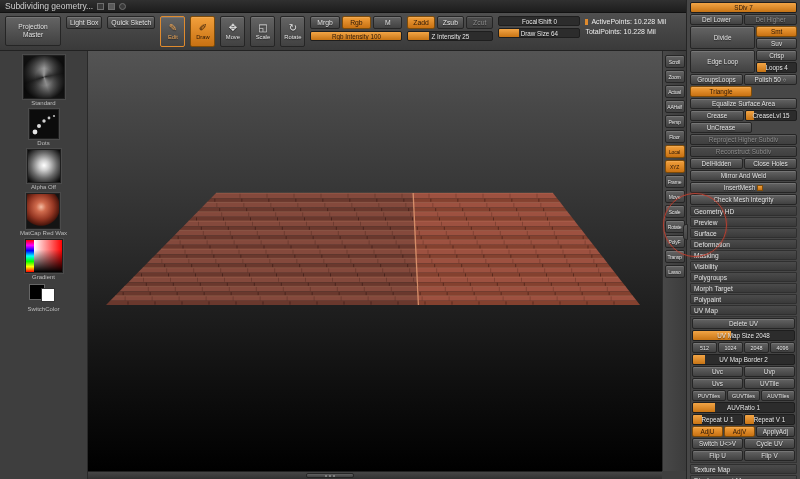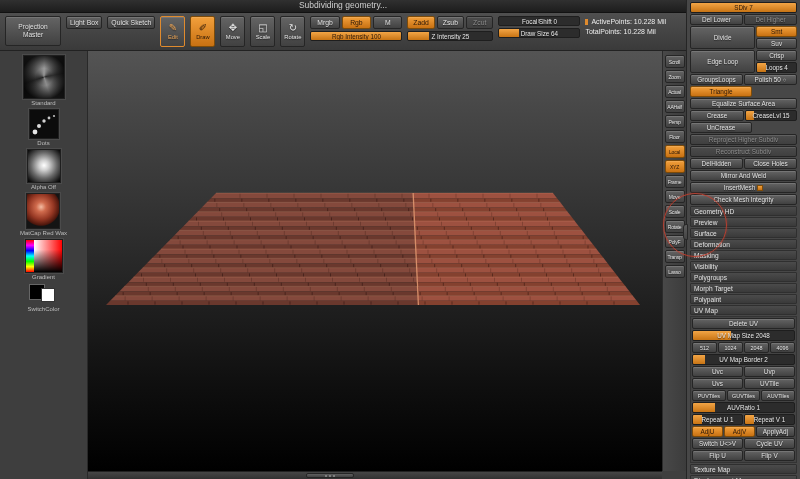--- a/index.html
+++ b/index.html
@@ -7,21 +7,21 @@
   .app {
     position:relative; width:800px; height:479px; background:#3f3f3f;
     font-family:"Liberation Sans", sans-serif; color:#d6d6d6; font-size:7px;
     -webkit-user-select:none; user-select:none;
   }
   
   .titlebar {
     position:absolute; left:0; top:0; width:686px; height:13px;
     background:linear-gradient(#303030,#1d1d1d); border-bottom:1px solid #121212;
     display:flex; align-items:center; gap:4px; padding:0 5px;
-    font-size:8.5px; color:#cfcfcf;flex-direction:column;
+    font-size:8.5px; color:#cfcfcf;
   }
   .tb-ic { width:7px; height:7px; border:1px solid #6e6e6e; background:#3a3a3a; display:inline-block; }
   .tb-ic.fill { background:#5a5a5a; }
   .tb-ic.round { border-radius:50%; }
   
   .toolbar {
     position:absolute; left:0; top:13px; width:686px; height:38px;
     background:linear-gradient(#4f4f4f,#3a3a3a); border-bottom:1px solid #222;
     display:flex; align-items:flex-start; gap:5px; padding:3px 5px;
   }

